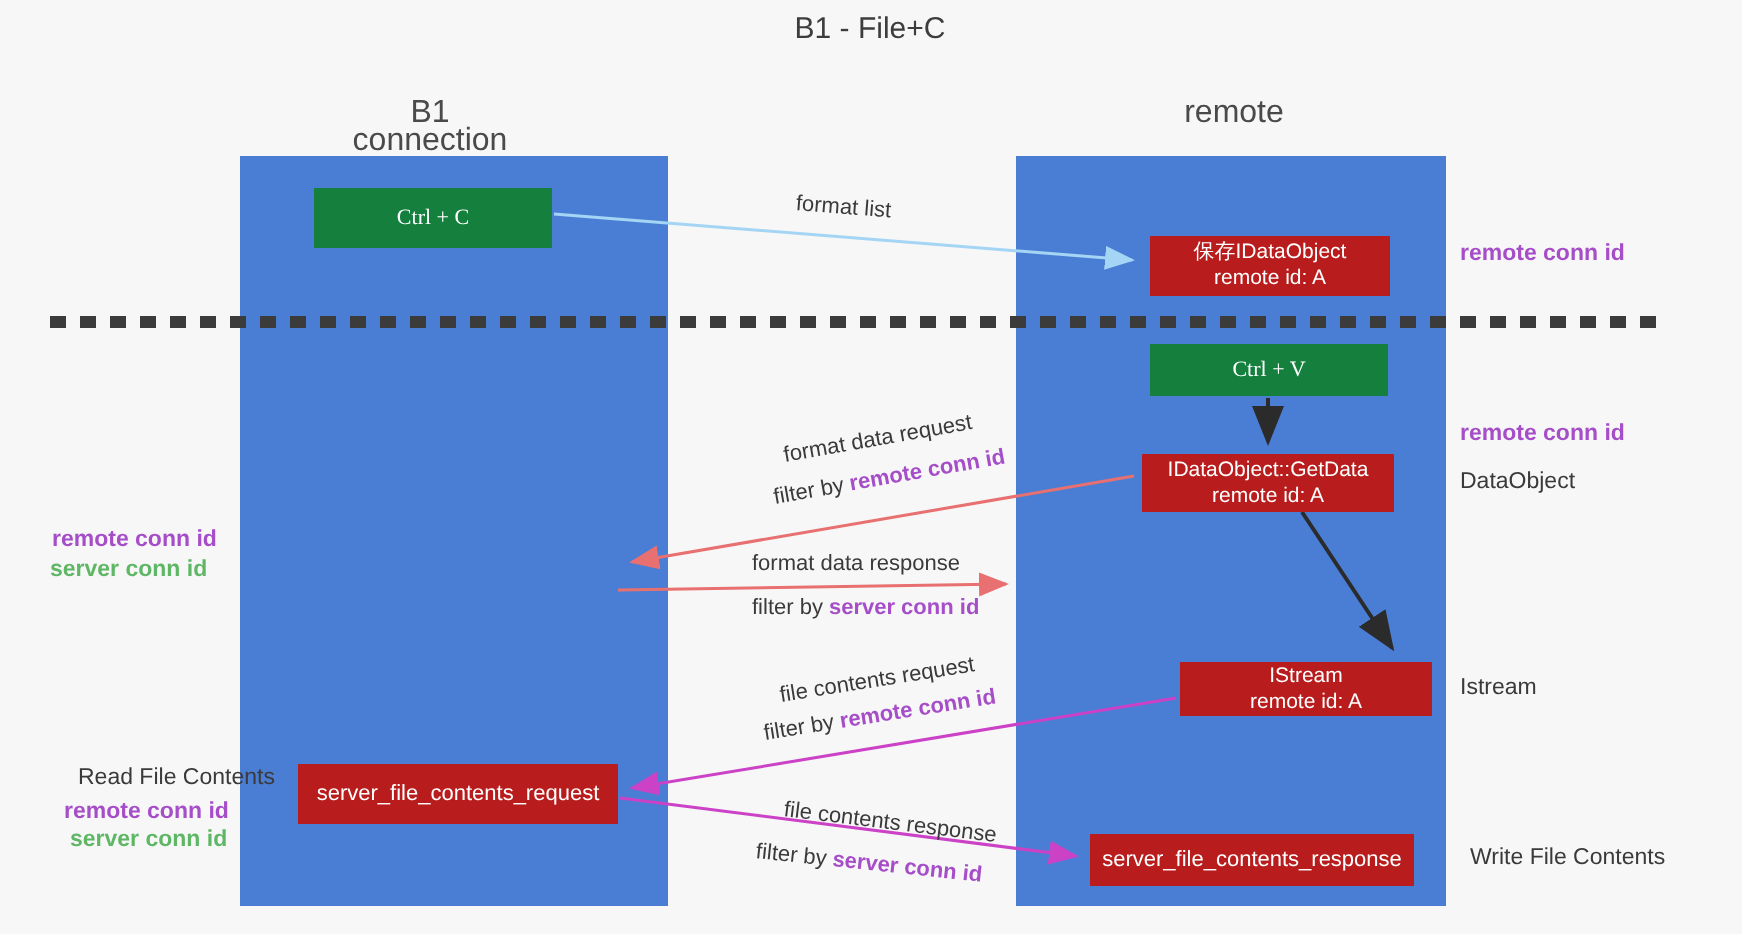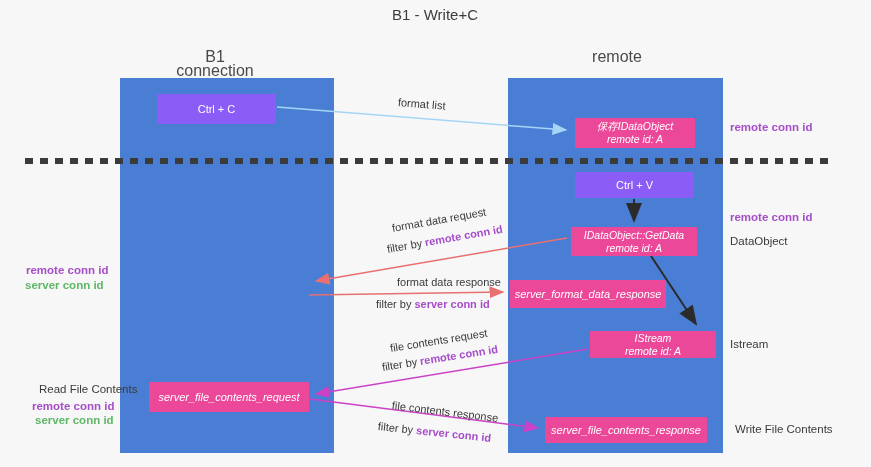--- a/index.html
+++ b/index.html
@@ -37,22 +37,22 @@
     background:repeating-linear-gradient(90deg,#3b3b3b 0 8px,transparent 8px 15px);
   }
   .node{
     display:flex;align-items:center;justify-content:center;
     flex-direction:column;
     color:#ffffff;
     font-size:11px;line-height:13px;
     text-align:center;
     box-sizing:border-box;
   }
-  .node.green{background:#8b5cf6;}
-  .node.orange{background:#ec4899;font-style:italic;}
+  .node.green{background:#15803d;font-family:Liberation Serif, serif;}
+  .node.orange{background:#b91c1c;}
   .node .l2{font-size:10.5px;}
   .alabel{
     font-size:11px;color:#3a3a3a;
     white-space:nowrap;
     transform-origin:left center;
   }
   .side{
     font-size:11.5px;color:#3a3a3a;
     white-space:nowrap;
   }
@@ -60,21 +60,21 @@
   .greentxt{color:#5fb765;font-weight:bold;}
   .flabel .purple{margin-left:3px;}
   svg.arrows{left:0;top:0;}
 </style>
 </head>
 <body>
 
 <div class="stage">
 
   <div class="abs title">
-    <div>B1 - Write+C</div>
+    <div>B1 - File+C</div>
   </div>
 
   <div class="abs lane-header" style="left:145px;">
     <div>B1</div>
     <div>connection</div>
   </div>
   <div class="abs lane-header" style="left:547px;">
     <div>remote</div>
   </div>
 
@@ -119,23 +119,20 @@
   <div class="abs node green" style="left:575px;top:172px;width:119px;height:26px;justify-content:center;">
     <span>Ctrl + V</span>
   </div>
 
   <div class="abs node orange" style="left:571px;top:227px;width:126px;height:29px;">
     <span class="l2">IDataObject::GetData</span>
     <span class="l2">remote id: A</span>
   </div>
 
 
-  <div class="abs node orange" style="left:510px;top:280px;width:156px;height:28px;">
-    <span>server_format_data_response</span>
-  </div>
 
   <div class="abs node orange" style="left:590px;top:331px;width:126px;height:27px;">
     <span class="l2">IStream</span>
     <span class="l2">remote id: A</span>
   </div>
 
   <div class="abs node orange" style="left:545px;top:417px;width:162px;height:26px;">
     <span>server_file_contents_response</span>
   </div>
 
@@ -143,21 +140,21 @@
     <span>server_file_contents_request</span>
   </div>
 
   <div class="abs alabel" style="left:398px;top:96px;transform:rotate(4.5deg);">format list</div>
 
   <div class="abs alabel" style="left:392px;top:222px;transform:rotate(-10deg);">format data request</div>
   <div class="abs alabel flabel" style="left:387px;top:243px;transform:rotate(-10deg);">
     <span>filter by</span><span class="purple">remote conn id</span>
   </div>
 
-  <div class="abs alabel" style="left:397px;top:276px;">format data response</div>
+  <div class="abs alabel" style="left:376px;top:276px;">format data response</div>
   <div class="abs alabel flabel" style="left:376px;top:298px;">
     <span>filter by</span><span class="purple">server conn id</span>
   </div>
 
   <div class="abs alabel" style="left:390px;top:342px;transform:rotate(-9deg);">file contents request</div>
   <div class="abs alabel flabel" style="left:382px;top:361px;transform:rotate(-9deg);">
     <span>filter by</span><span class="purple">remote conn id</span>
   </div>
 
   <div class="abs alabel" style="left:392px;top:399px;transform:rotate(7deg);">file contents response</div>

